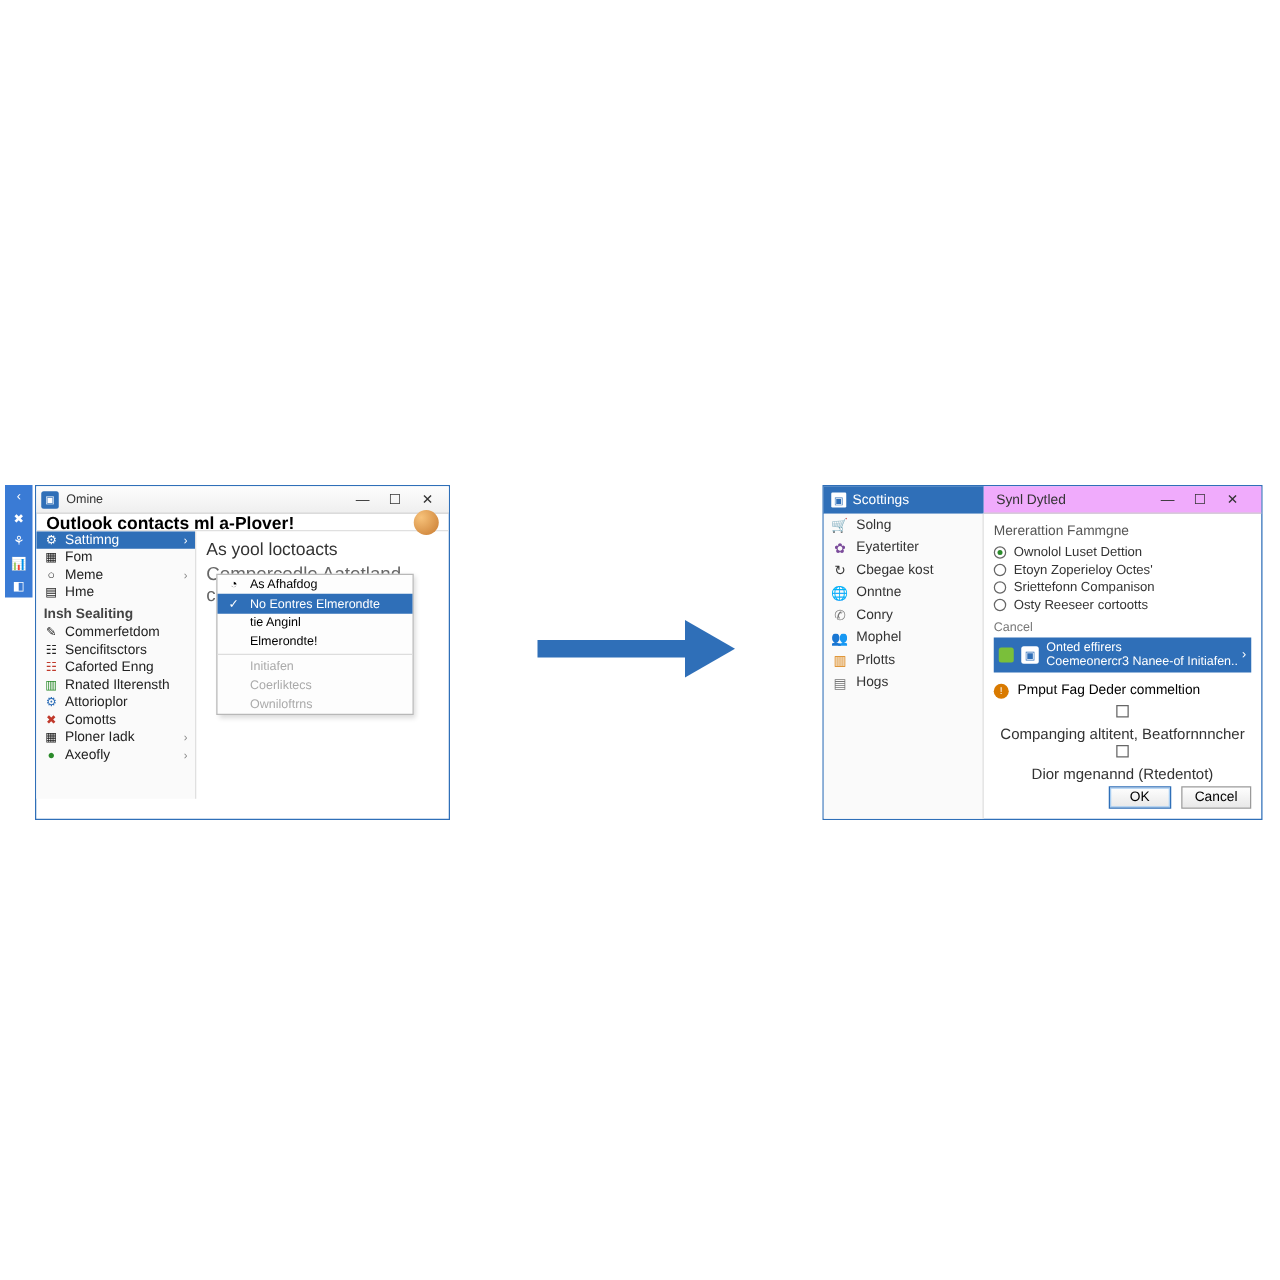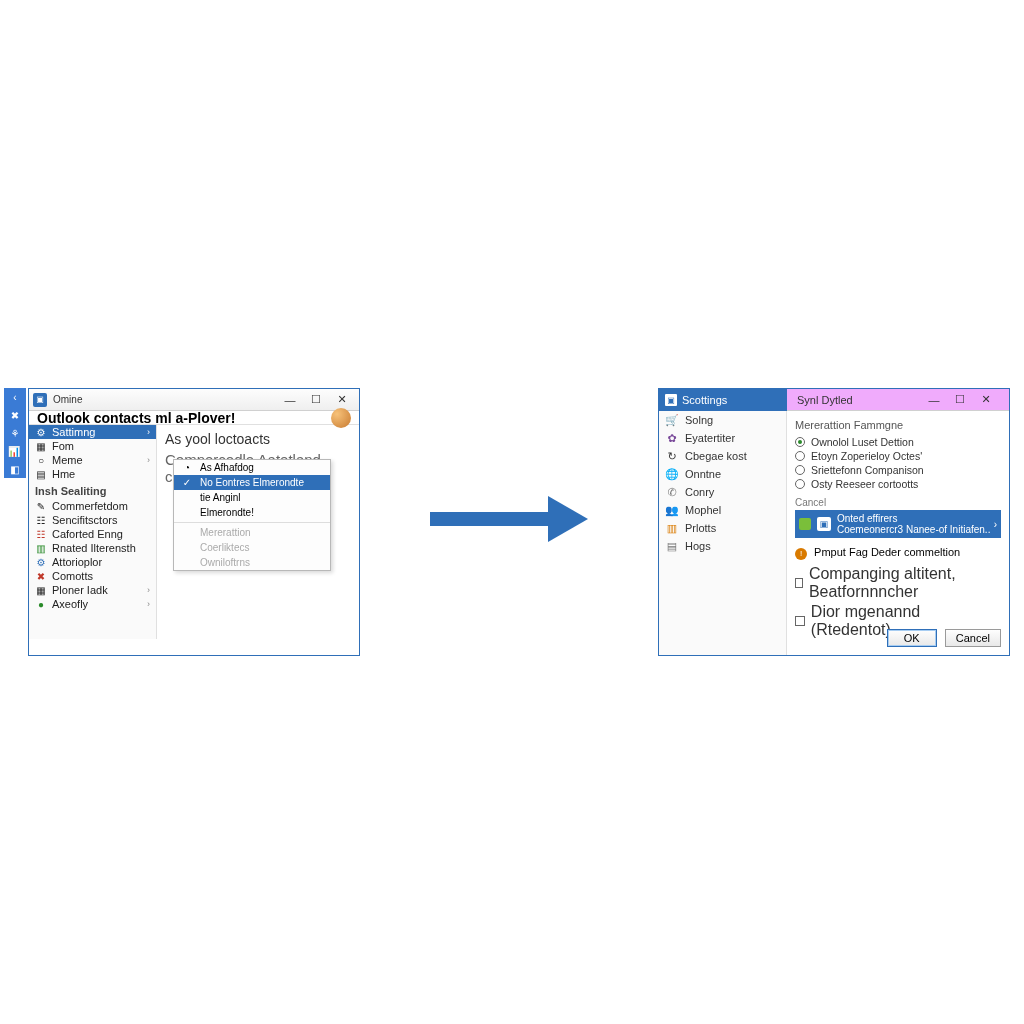--- a/index.html
+++ b/index.html
@@ -56,21 +56,21 @@
 .win2body { display:flex; height:calc(100% - 22px); }
 .sidebar2 { width:128px; background:#fafafa; border-right:1px solid #e0e0e0; }
 .sidebar2 .item { display:flex; align-items:center; gap:6px; padding:2px 6px; font-size:11px; color:#333; }
 .sidebar2 .sicon { width:14px; height:14px; display:flex; align-items:center; justify-content:center; font-size:11px; }
 
 .content2 { flex:1; padding:6px 8px; font-size:11px; position:relative; }
 .grouptitle { font-size:11px; color:#555; margin:2px 0 4px 0; }
 .radio { display:flex; align-items:center; gap:6px; padding:1px 0; font-size:10.5px; color:#333; }
 .radio .r { width:10px; height:10px; border:1px solid #666; border-radius:50%; display:inline-block; position:relative; }
 .radio .r.on::after { content:""; position:absolute; left:2px; top:2px; width:4px; height:4px; background:#2a8a2a; border-radius:50%; }
-.check { display:flex; align-items:center; gap:6px; padding:1px 0; font-size:16px; color:#333; }
+.check { display:flex; align-items:center; gap:6px; padding:1px 0; font-size:12px; color:#333;flex-direction:column; }
 .check .c { width:10px; height:10px; border:1px solid #666; display:inline-block; }
 
 .sectlabel { font-size:10px; color:#777; margin-top:6px; }
 .hlrow { margin-top:2px; background:#2f6fb8; color:#fff; padding:3px 4px; display:flex; align-items:center; gap:6px; position:relative; }
 .hlrow .hicon { width:14px;height:14px;background:#fff;color:#2f6fb8;border-radius:2px;display:flex;align-items:center;justify-content:center;font-size:9px; }
 .hlrow .hchev { position:absolute; right:4px; top:50%; transform:translateY(-50%); font-size:10px; }
 .hlrow .lines { display:flex; flex-direction:column; line-height:1.1; font-size:10px; }
 
 .infoicon { width:12px; height:12px; border-radius:50%; background:#d97a00; color:#fff; font-size:8px; display:inline-flex; align-items:center; justify-content:center; margin-right:4px; }
 
@@ -177,21 +177,21 @@
             <span class="micon"></span>
             <span>tie Anginl</span>
           </div>
           <div class="mitem">
             <span class="micon"></span>
             <span>Elmerondte!</span>
           </div>
           <div class="sep"></div>
           <div class="mitem faded">
             <span class="micon"></span>
-            <span>Mererattion</span>
+            <span>Initiafen</span>
           </div>
           <div class="mitem faded">
             <span class="micon"></span>
             <span>Coerliktecs</span>
           </div>
           <div class="mitem faded">
             <span class="micon"></span>
             <span>Owniloftrns</span>
           </div>
         </div>

